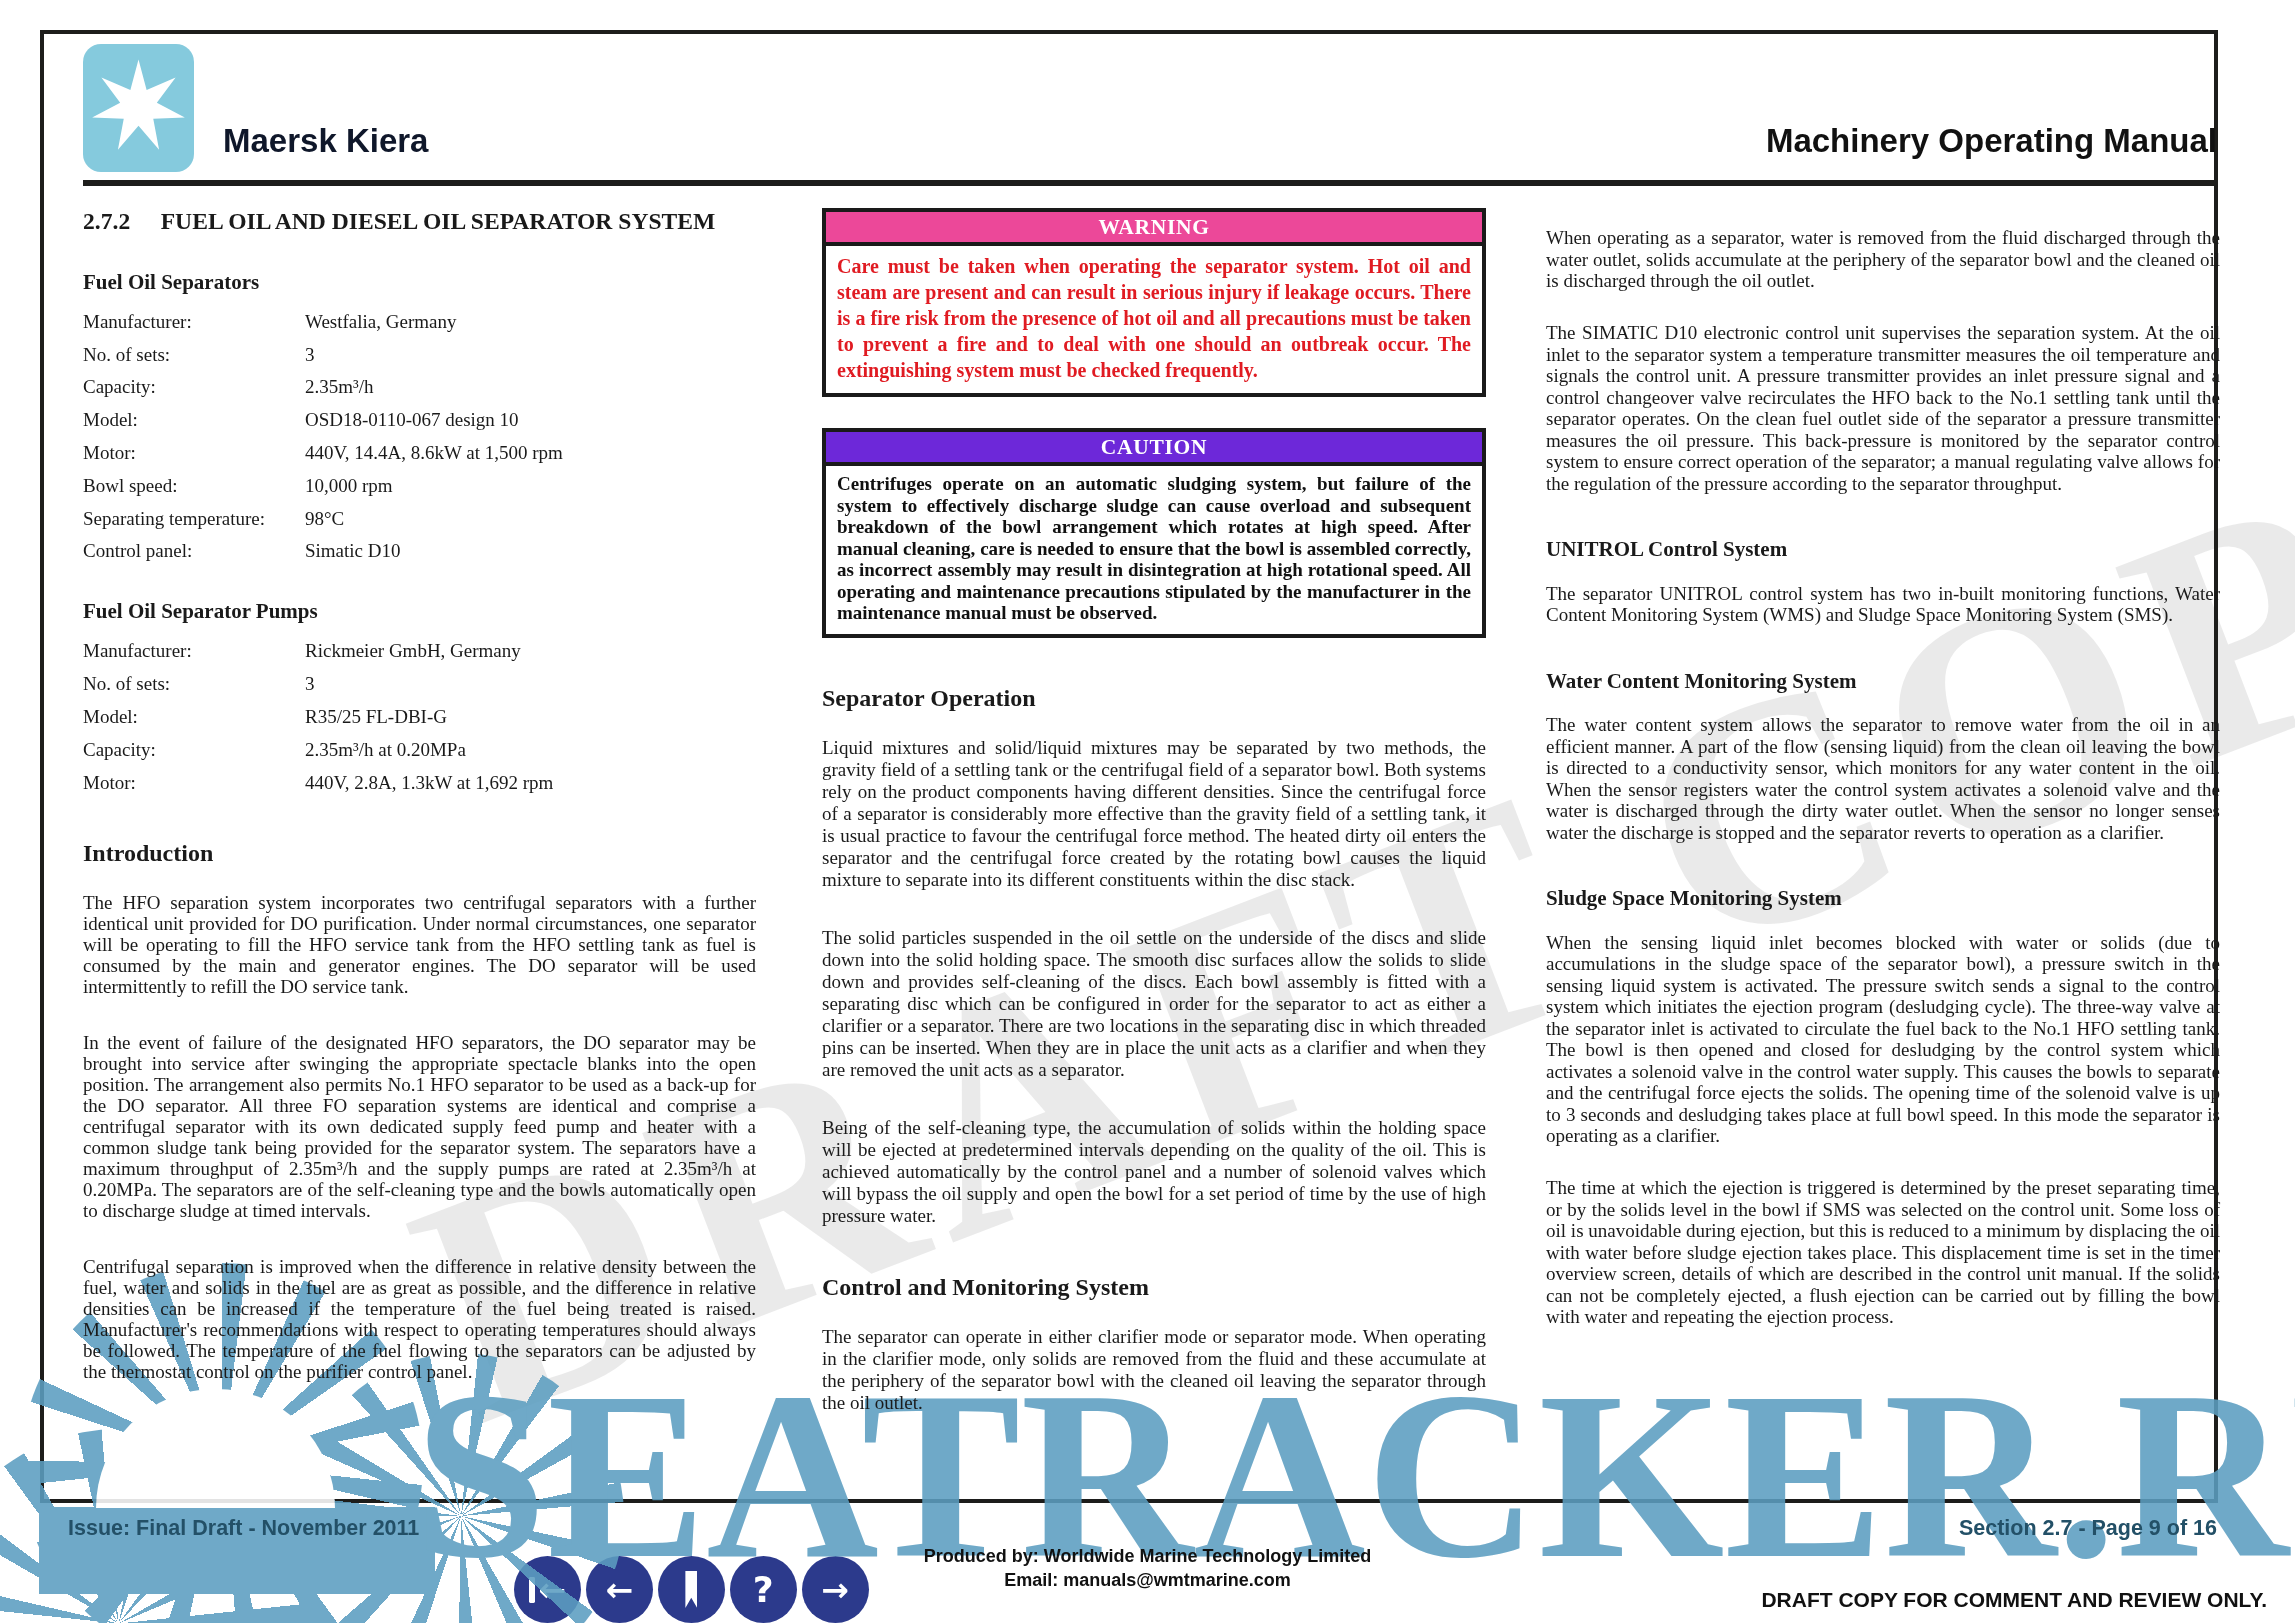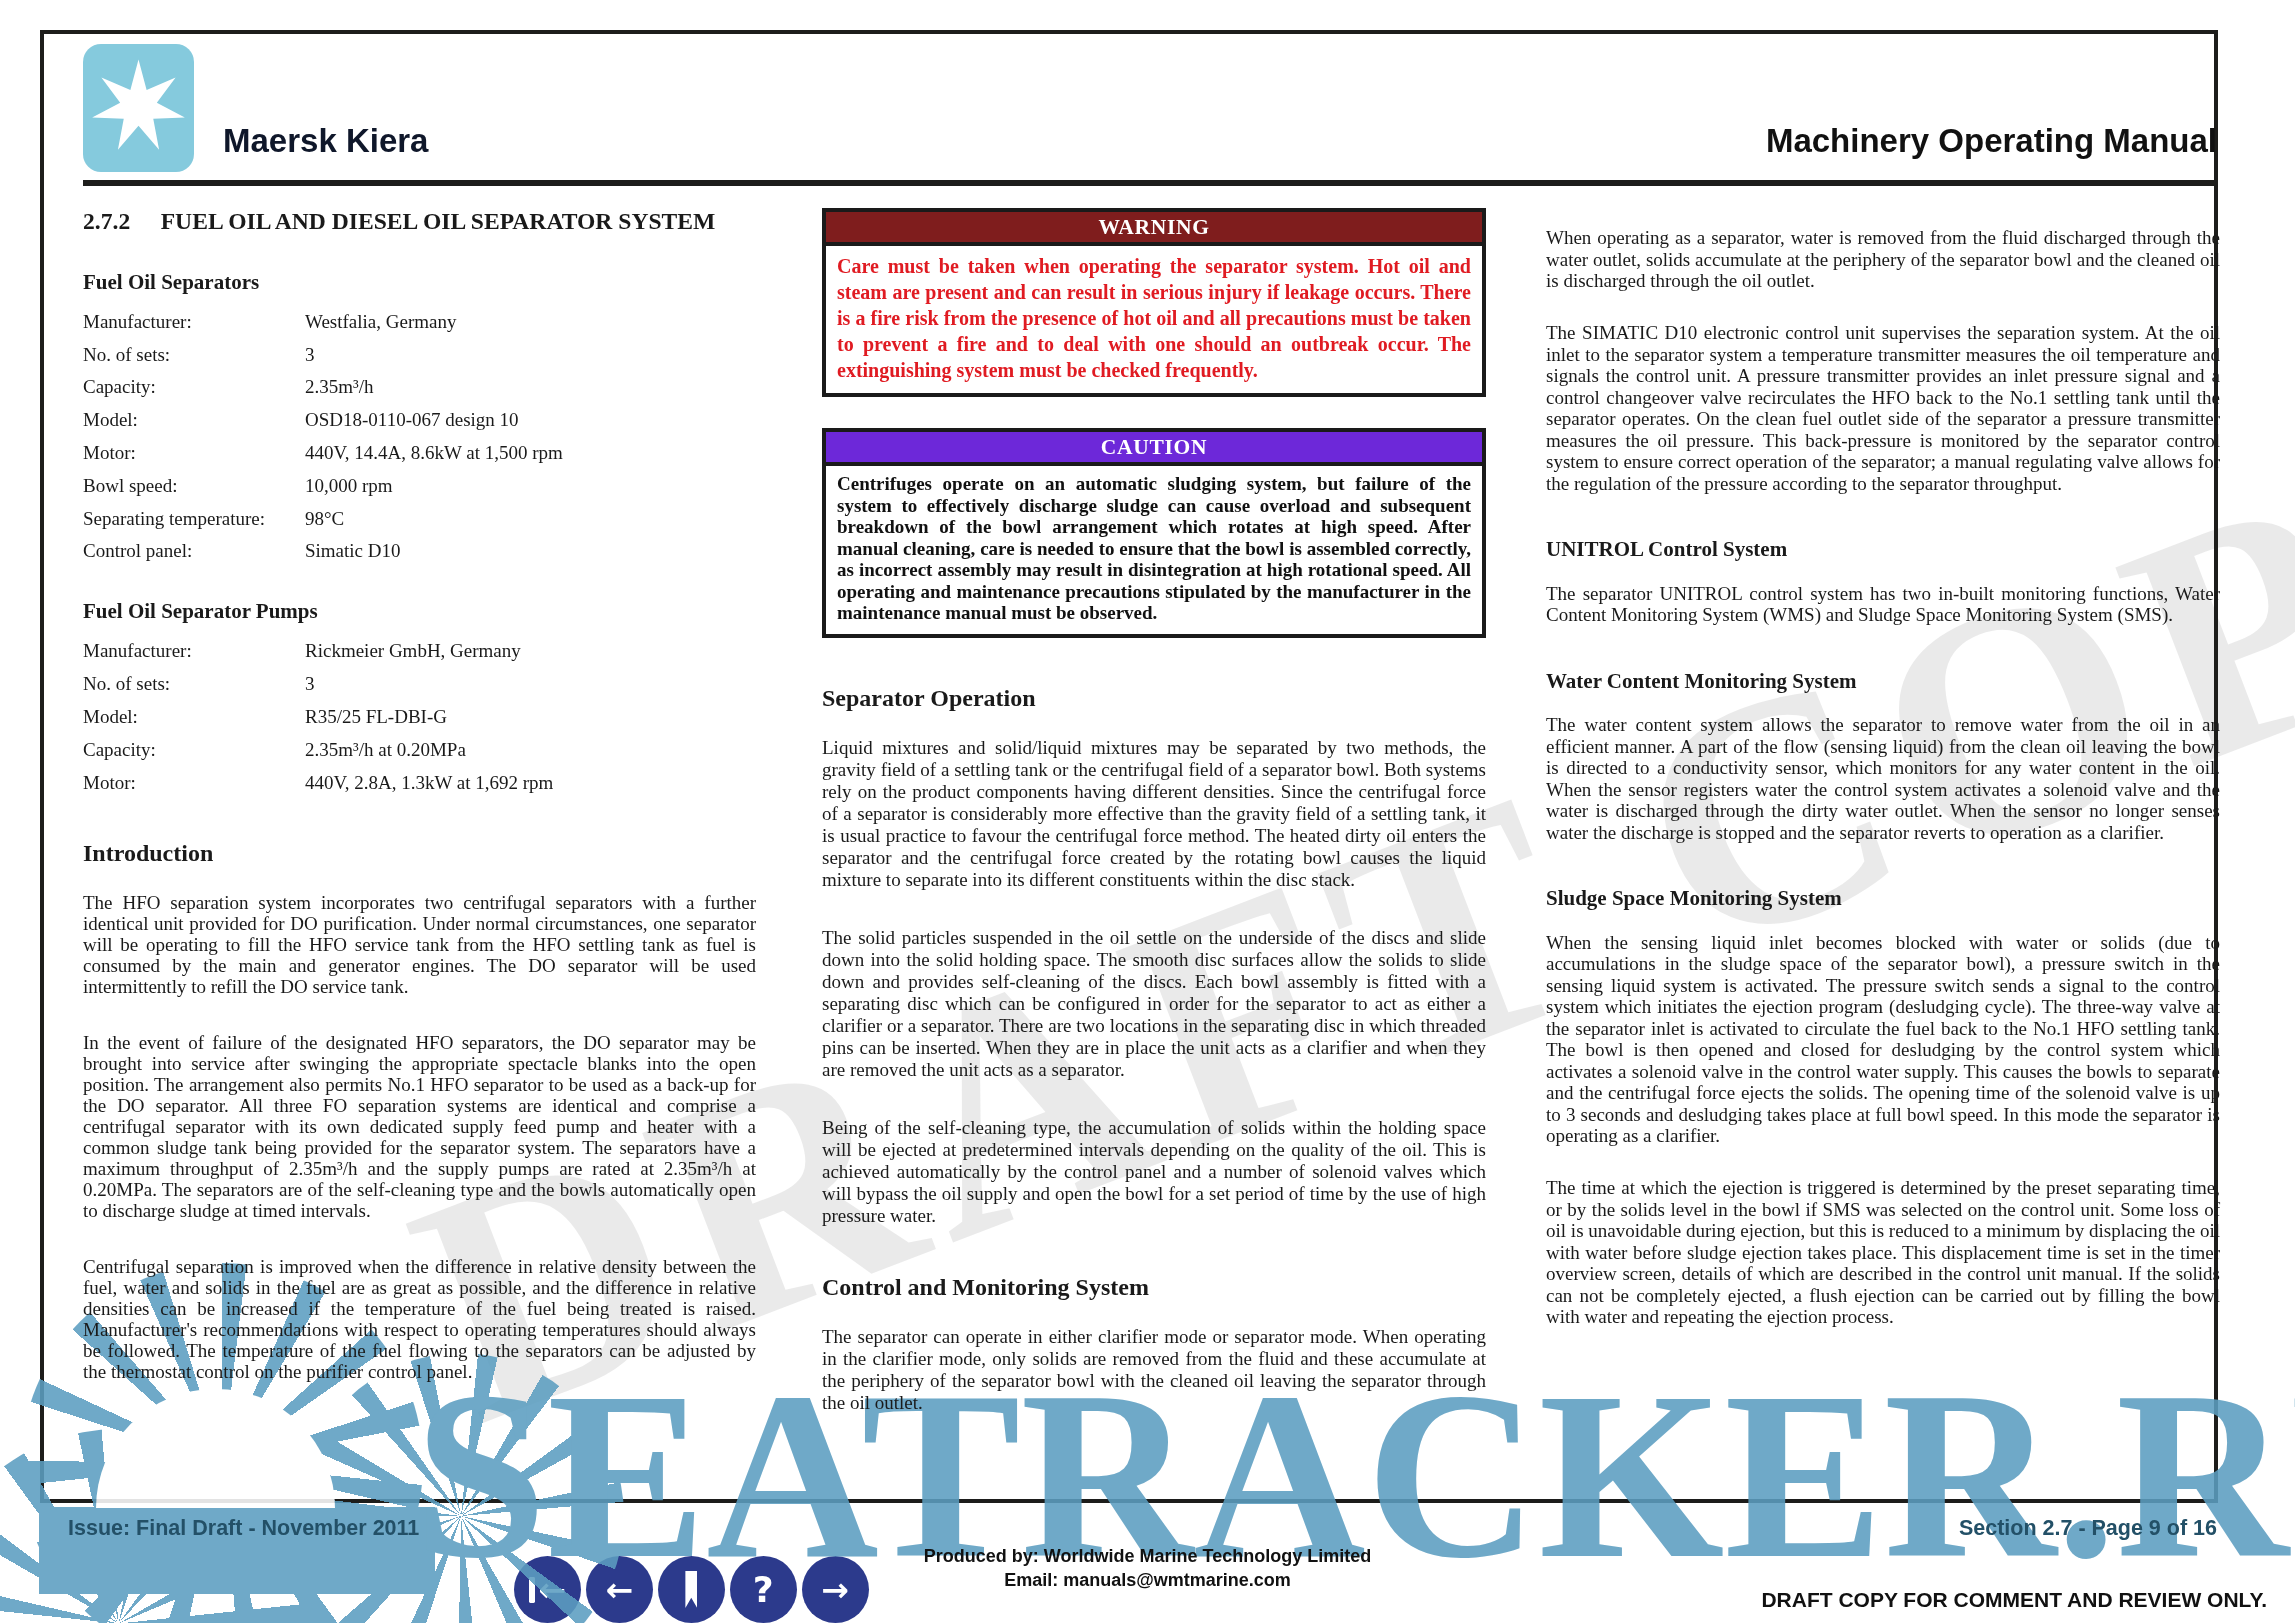--- a/index.html
+++ b/index.html
@@ -51,21 +51,21 @@
   .h-minor{font-weight:bold;font-size:21px;margin:44px 0 21px;line-height:23.6px;}
   .col1 .subhead{font-weight:bold;font-size:21px;margin:40px 0 18px;}
   .spec{margin-bottom:11.8px;white-space:nowrap;}
   .spec .spec-label{display:inline-block;width:222px;}
   .col3 > p:first-child{margin-top:19px;}
 
   
   .alert{border:4.2px solid #1a1a1a;margin:0 0 31px;}
   .alert-header{color:#fff;font-weight:bold;font-size:21.5px;text-align:center;
                 padding:4.2px 0;border-bottom:4.2px solid #1a1a1a;letter-spacing:0.7px;}
-  .warning .alert-header{background:#7f1d1d;}
+  .warning .alert-header{background:#ec4899;}
   .caution .alert-header{background:#6d28d9;}
   .alert-body{padding:7px 11px 9.7px;font-weight:bold;text-align:justify;}
   .warning .alert-body{color:#E01B22;font-size:20px;line-height:26px;}
   .caution .alert-body{color:#111;font-size:19px;line-height:21.5px;}
 
   
   .f-issue{position:absolute;left:68px;top:1516px;z-index:6;
            font-family:"Liberation Sans",sans-serif;font-weight:bold;font-size:21.5px;color:#235067;}
   .f-imo{position:absolute;left:0;top:1513px;width:2295px;text-align:center;z-index:6;
            font-family:"Liberation Sans",sans-serif;font-weight:bold;font-size:21.5px;color:#1d2f3c;}

